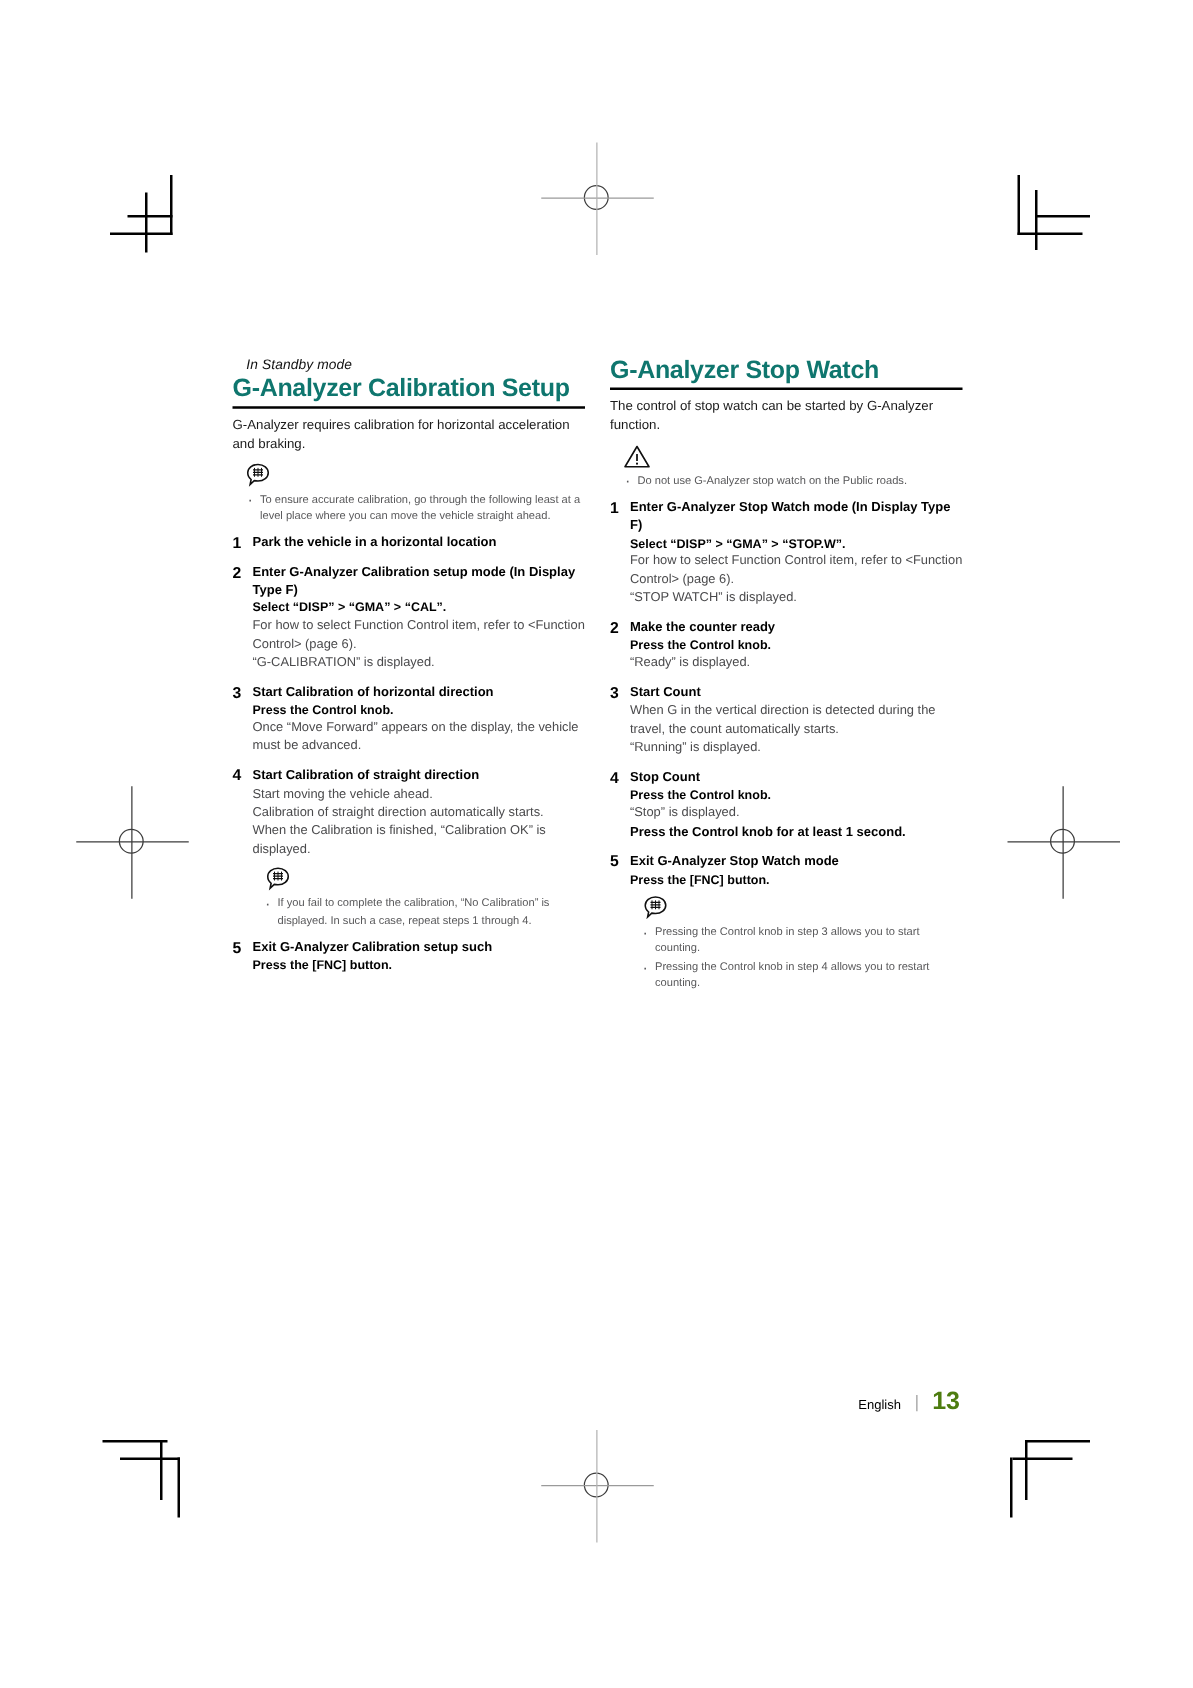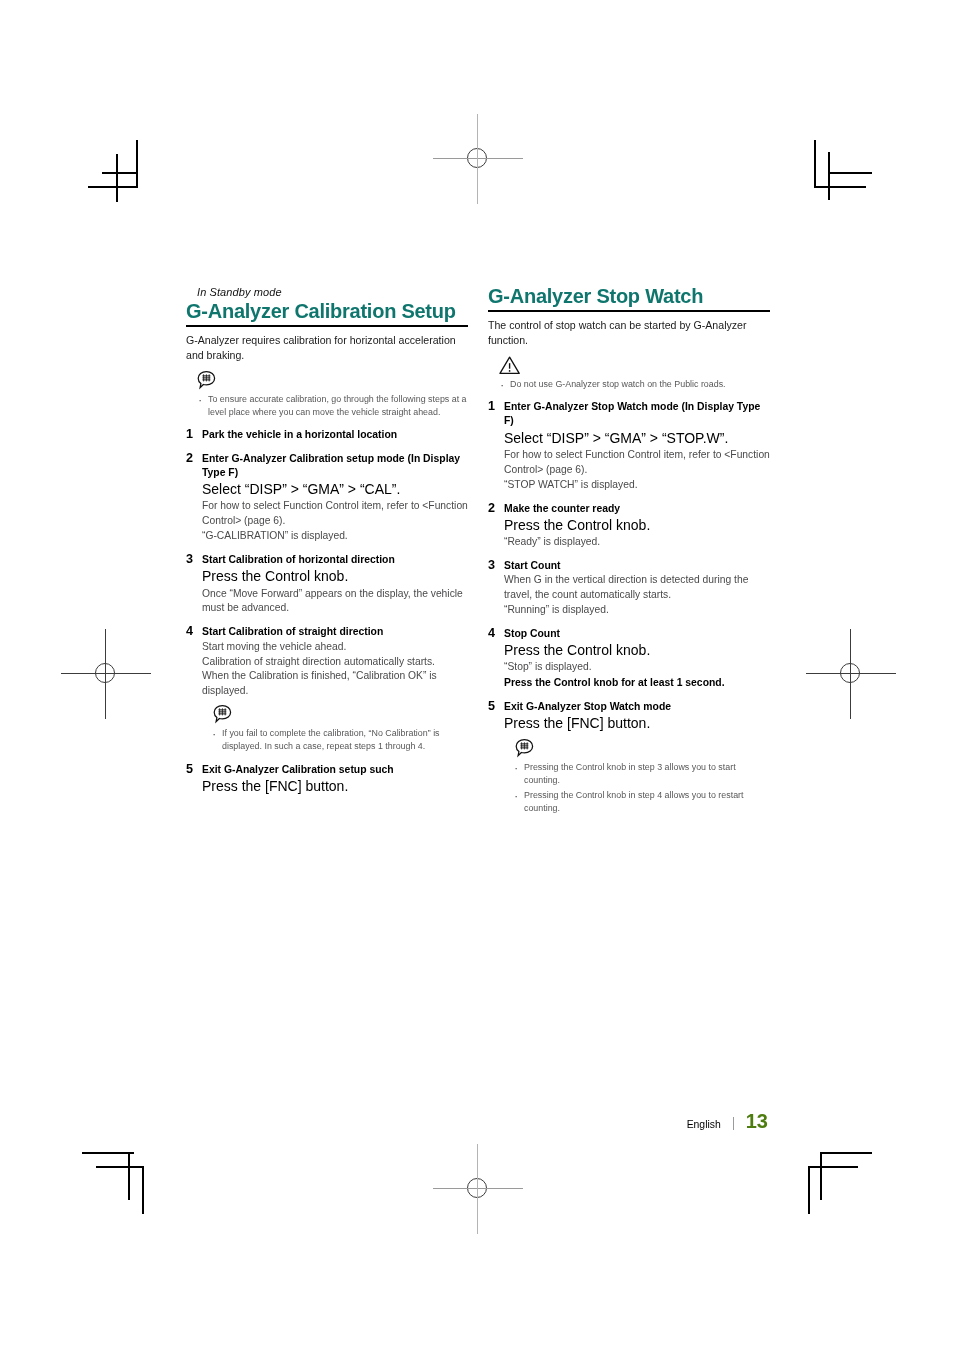--- a/index.html
+++ b/index.html
@@ -131,22 +131,22 @@
     font-weight: bold;
     line-height: 1.25;
   }
   .step .hd {
     font-size: 10.4px;
     font-weight: bold;
     line-height: 1.37;
     color: #000;
   }
   .step .sub {
-    font-size: 14px;
-    font-weight: normal;
+    font-size: 10px;
+    font-weight: bold;
     line-height: 1.37;
     color: #000;
   }
   .step .body {
     font-size: 10.3px;
     line-height: 1.45;
     color: #4a4a4c;
   }
   .step .notice { margin: 5px 0 2px 0; }
   .step .notice li { padding-left: 20px; }
@@ -256,21 +256,21 @@
           <path d="M2.2 8.2 C2.2 4.4 5.8 1.6 10.4 1.6 C15 1.6 18.6 4.4 18.6 8.2 C18.6 12 15 14.8 10.4 14.8 C9.3 14.8 8.3 14.7 7.4 14.5 L4.1 17.6 L4.9 13.6 C3.2 12.3 2.2 10.4 2.2 8.2 Z" fill="none" stroke="#111" stroke-width="1.25"></path>
           <line x1="6.4" y1="5.9" x2="14.4" y2="5.9" stroke="#111" stroke-width="1"></line>
           <line x1="6.4" y1="7.9" x2="14.4" y2="7.9" stroke="#111" stroke-width="1"></line>
           <line x1="6.4" y1="9.9" x2="14.4" y2="9.9" stroke="#111" stroke-width="1"></line>
           <line x1="7.6" y1="4.3" x2="7.6" y2="11.4" stroke="#111" stroke-width="0.8"></line>
           <line x1="10.4" y1="4.3" x2="10.4" y2="11.4" stroke="#111" stroke-width="0.8"></line>
           <line x1="13.2" y1="4.3" x2="13.2" y2="11.4" stroke="#111" stroke-width="0.8"></line>
         </svg>
       </div>
       <ul>
-        <li>To ensure accurate calibration, go through the following steps at a level place where you can move the vehicle straight ahead.</li>
+        <li>To ensure accurate calibration, go through the following least at a level place where you can move the vehicle straight ahead.</li>
       </ul>
     </div>
 
     <div class="step">
       <span class="num">1</span>
       <div class="hd">Park the vehicle in a horizontal location</div>
     </div>
 
     <div class="step">
       <span class="num">2</span>

